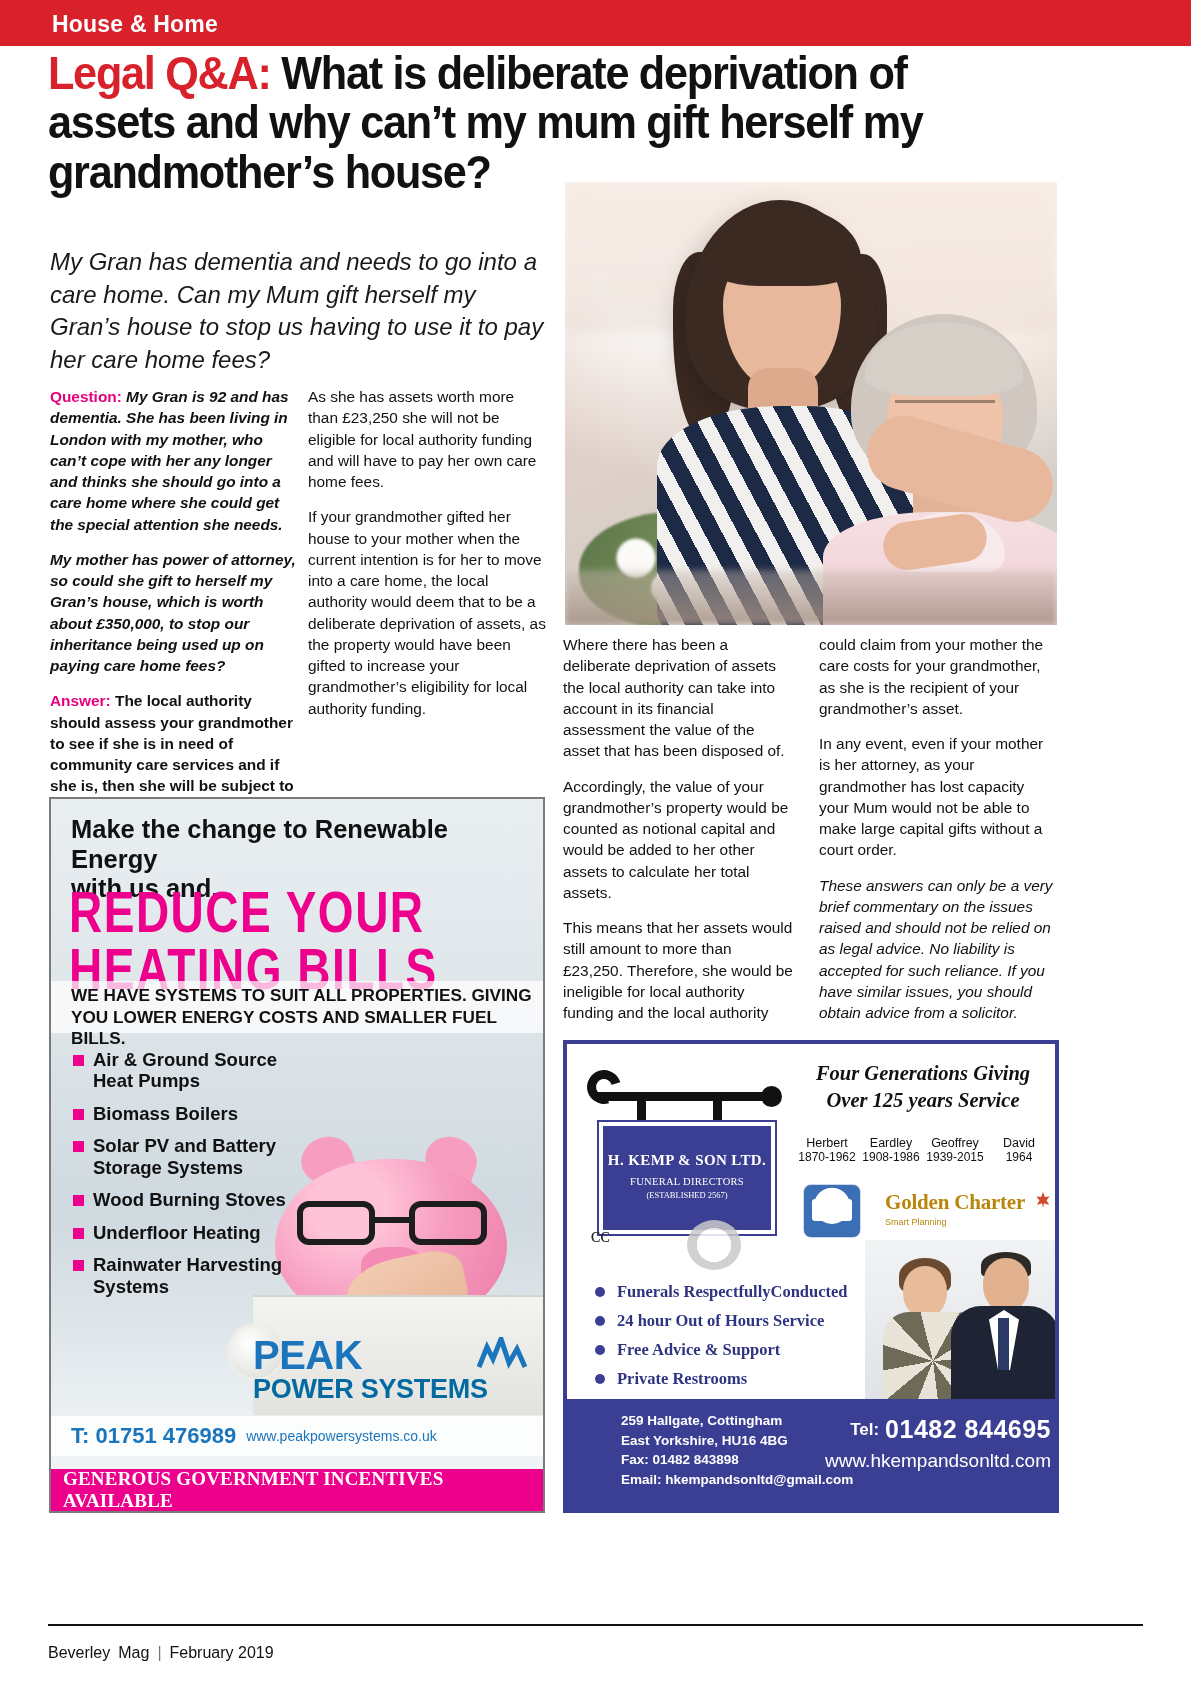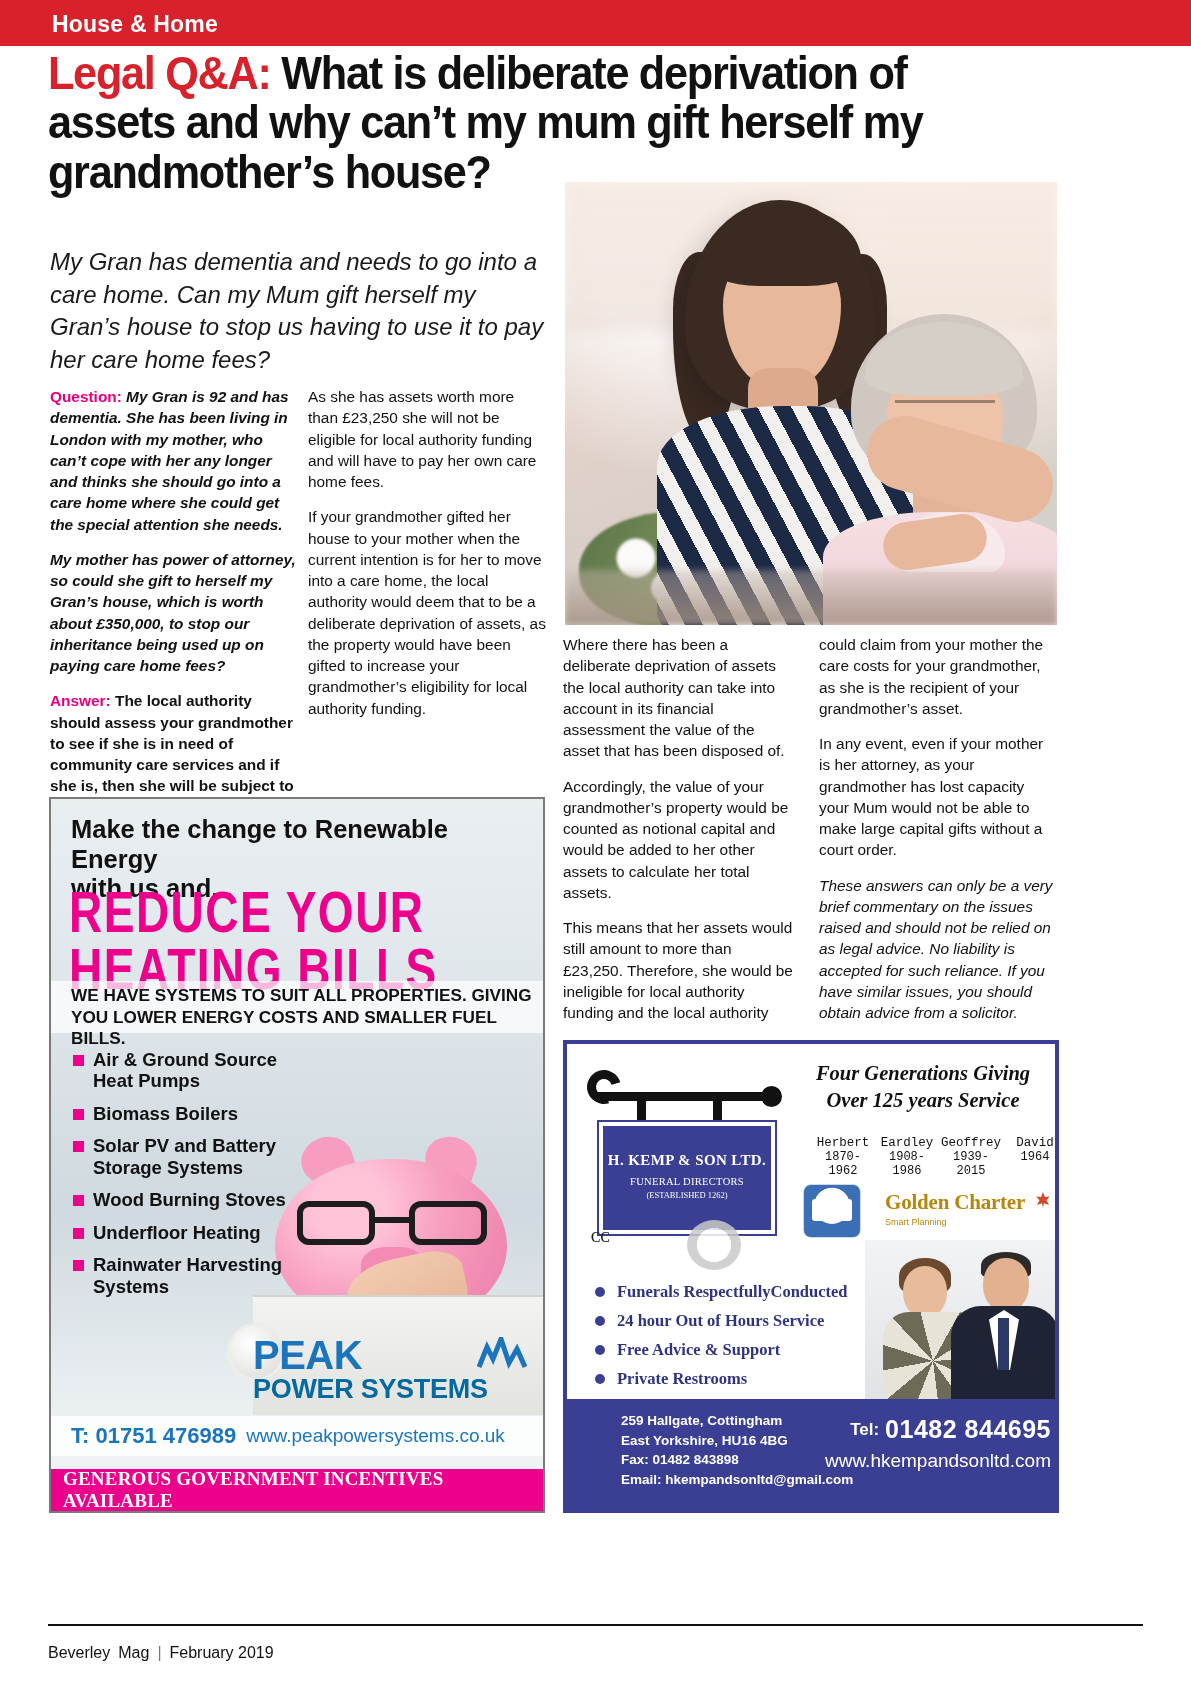--- a/index.html
+++ b/index.html
@@ -265,21 +265,21 @@
   }
   .peak-logo .mark {
     position:absolute; right:6px; top:2px; width:50px; height:34px;
   }
   .peak-tel {
     position:absolute; left:0; bottom:55px; width:496px; height:40px;
     background: rgba(255,255,255,.82);
     display:flex; align-items:center; padding-left:20px; gap:10px;
   }
   .peak-tel .t { font-size:22px; font-weight:bold; color:#1b75bc; }
-  .peak-tel .w { font-size:19px; color:#1b75bc; }
+  .peak-tel .w { font-size:14px; color:#1b75bc; }
   .peak-govt {
     position:absolute; left:0; bottom:0; width:496px; height:42px;
     background:#ec008c; color:#fff;
     display:flex; align-items:center; justify-content:center;
     font-size:19px; font-weight:bold; letter-spacing:.2px;
     font-family:"Liberation Serif", serif;
     padding-left:12px;
   }
 
   
@@ -312,21 +312,21 @@
   .kemp-plaque .n2 { font-family:"Liberation Serif", serif; font-size:10.5px; margin-top:7px; letter-spacing:.3px;}
   .kemp-plaque .n3 { font-family:"Liberation Serif", serif; font-size:8.5px; margin-top:3px; }
   .kemp-four {
     position:absolute; left:228px; top:16px; width:256px; text-align:center;
     font-family:"Liberation Serif", serif; font-style:italic; font-weight:bold;
     font-size:20.5px; line-height:1.3; color:#111;
   }
   .kemp-gens {
     position:absolute; left:228px; top:92px; width:256px;
     display:flex; justify-content:flex-end;
-    font-family:Liberation Mono, monospace; color:#111;margin-left:16px;
+    font-family:Liberation Sans, sans-serif; color:#111;
   }
   .kemp-gens .g { text-align:center; flex:1; }
   .kemp-gens .nm { font-size:12.5px; }
   .kemp-gens .yr { font-size:12px; }
   .saif-badge {
     position:absolute; left:236px; top:140px; width:58px; height:54px;
     background: radial-gradient(circle at 50% 40%, #fff 0 42%, #3b6fb5 44% 100%);
     border-radius:8px; border:1px solid #cfd8e6;
   }
   .saif-badge i {
@@ -539,21 +539,21 @@
   <div class="ad-kemp">
     <div class="kemp-sign">
       <div class="kemp-curl"></div>
       <div class="kemp-bar"></div>
       <div class="kemp-ball"></div>
       <div class="kemp-rod1"></div>
       <div class="kemp-rod2"></div>
       <div class="kemp-plaque">
         <div class="n1">H. KEMP &amp; SON LTD.</div>
         <div class="n2">FUNERAL DIRECTORS</div>
-        <div class="n3">(ESTABLISHED 1262)</div>
+        <div class="n3">(ESTABLISHED 2567)</div>
       </div>
     </div>
     <div class="kemp-cc">ᴄᴄ</div>
     <div class="kemp-saif2"></div>
 
     <div class="kemp-four">
       <div>Four Generations Giving</div>
       <div>Over 125 years Service</div>
     </div>
 

